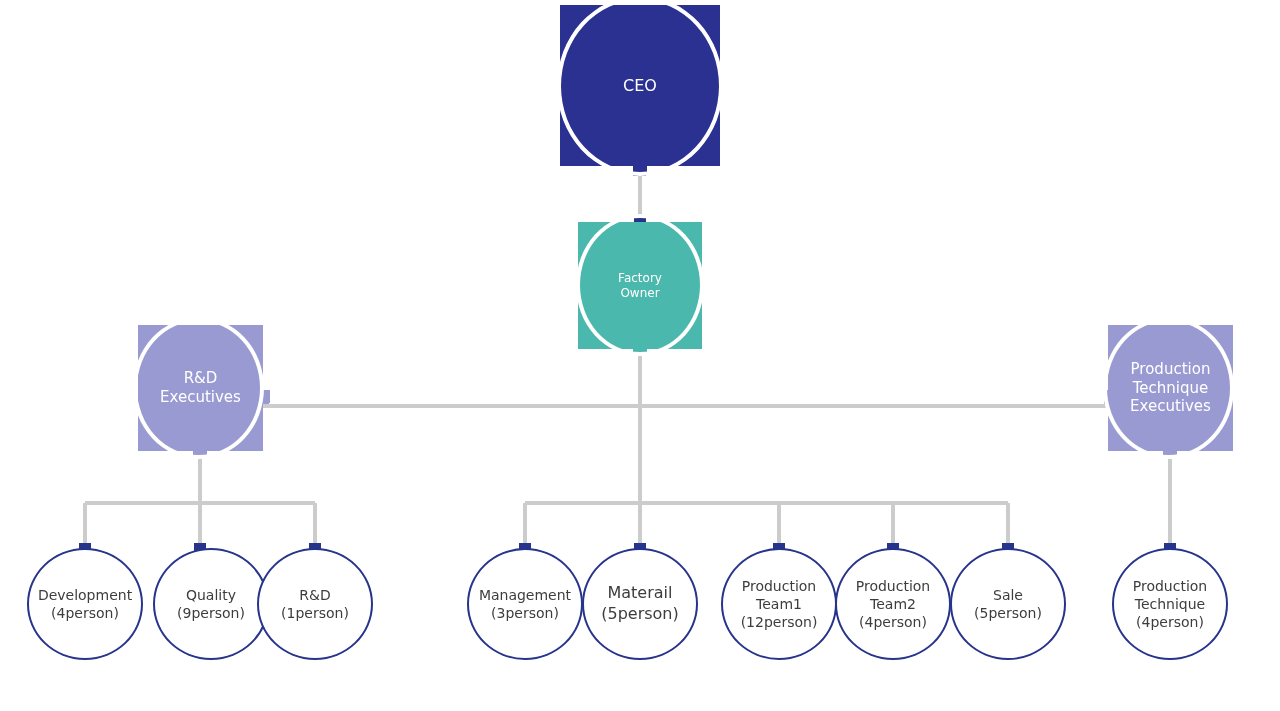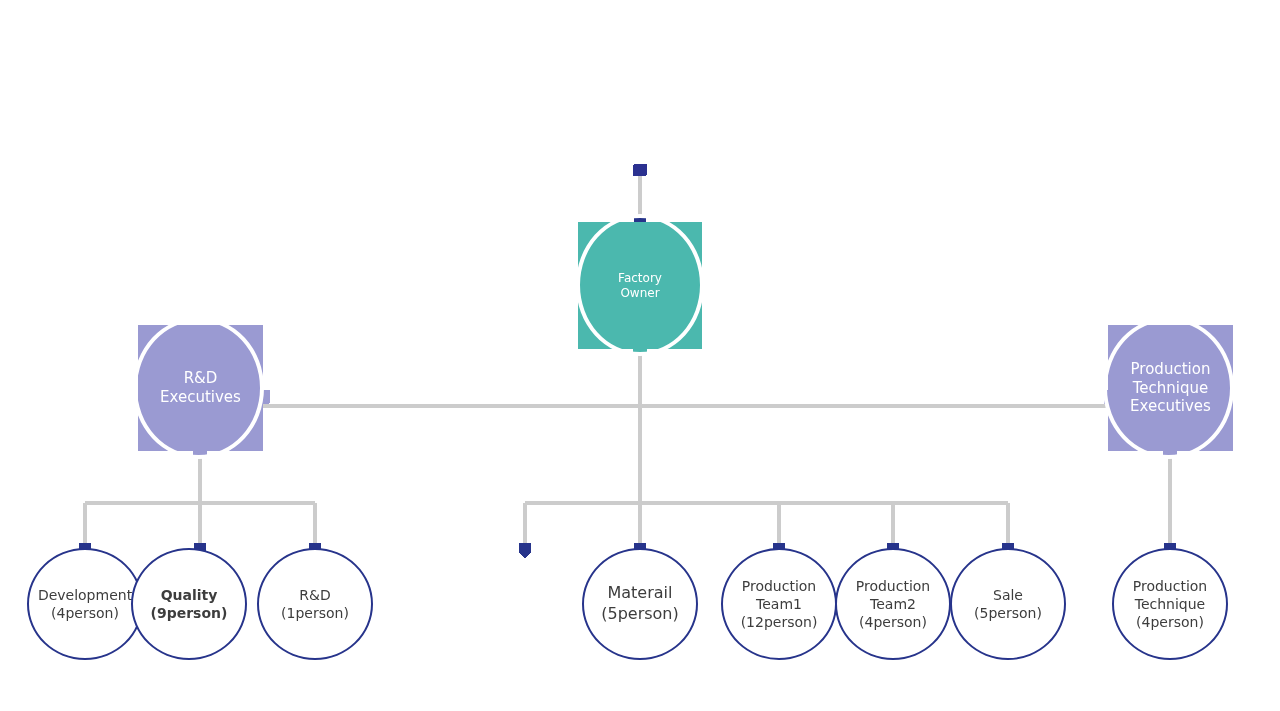--- a/index.html
+++ b/index.html
@@ -100,20 +100,25 @@
         <rect x="1164" y="543" width="12" height="9"></rect>
           <polygon points="1164,552 1176,552 1170,559"></polygon>
       </g>
 
       <g>
         <rect x="634" y="216" width="12" height="8"></rect>
       </g>
     </g>
   </svg>
 
+  <div class="sqnode" style="left:560px;top:5px;width:160px;height:161px;">
+    <div class="plate" style="background:#2b3190;"></div>
+    <div class="ring" style="left:-3px;top:-9px;width:166px;height:180px;"></div>
+    <div class="sqlabel" style="font-size:16px;">CEO</div>
+  </div>
 
   <div class="sqnode" style="left:578px;top:222px;width:124px;height:127px;">
     <div class="plate" style="background:#4bb8ae;"></div>
     <div class="ring" style="left:-2px;top:-8px;width:128px;height:142px;"></div>
     <div class="sqlabel" style="font-size:12px;">Factory
 Owner</div>
   </div>
 
   <div class="sqnode" style="left:138px;top:325px;width:125px;height:126px;">
     <div class="plate" style="background:#9a9ad2;"></div>
@@ -126,26 +131,28 @@
     <div class="plate" style="background:#9a9ad2;"></div>
     <div class="ring" style="left:-5px;top:-8px;width:131px;height:142px;"></div>
     <div class="sqlabel" style="font-size:15px;">Production
 Technique
 Executives</div>
   </div>
 
   <div class="cnode" style="left:27px;top:548px;width:116px;height:112px;font-size:14px;">Development
 (4person)</div>
 
-  <div class="cnode" style="left:131px;top:548px;width:116px;height:112px;font-size:14px;font-weight:bold;">Quality
+  <div class="cnode" style="left:153px;top:548px;width:116px;height:112px;font-size:14px;">Quality
 (9person)</div>
 
   <div class="cnode" style="left:257px;top:548px;width:116px;height:112px;font-size:14px;">R&amp;D
 (1person)</div>
 
+  <div class="cnode" style="left:467px;top:548px;width:116px;height:112px;font-size:14px;">Management
+(3person)</div>
 
   <div class="cnode" style="left:582px;top:548px;width:116px;height:112px;font-size:16px;">Materail
 (5person)</div>
 
   <div class="cnode" style="left:721px;top:548px;width:116px;height:112px;font-size:14px;">Production
 Team1
 (12person)</div>
 
   <div class="cnode" style="left:835px;top:548px;width:116px;height:112px;font-size:14px;">Production
 Team2

